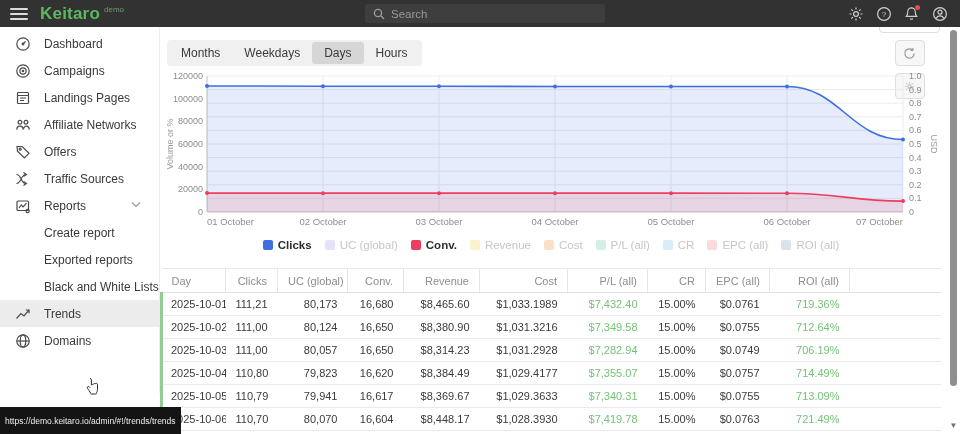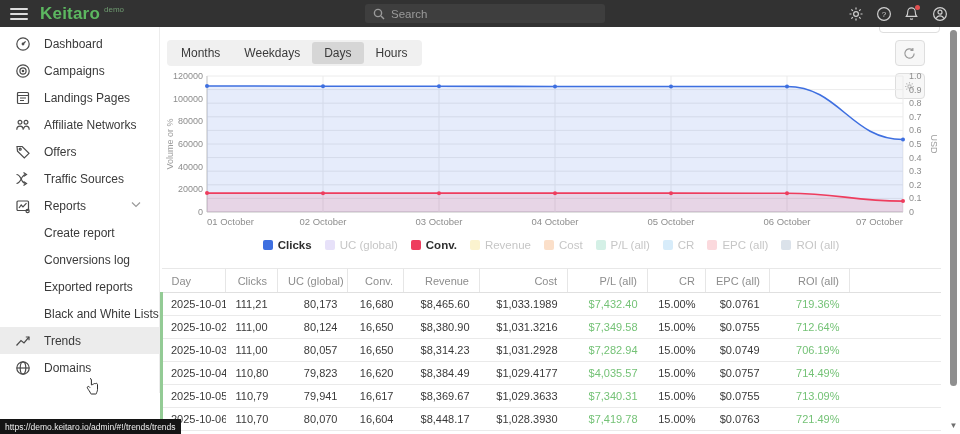--- a/index.html
+++ b/index.html
@@ -65,21 +65,21 @@
     border-bottom:1px solid #e0e0e0; border-left:1px solid #e6e6e6; cursor:pointer; }
   thead th:first-child { text-align:left; border-left:none; }
   tbody td { color:#3a3a3a; text-align:right; border-bottom:1px solid #eaeaea; }
   tbody td:first-child { text-align:left; border-left:3px solid #93cb95; padding-left:8px;margin-top:24px; }
   td.pos { color:#74c276; }
 
   
   .scrollbar { position:absolute; right:2px; top:30px; width:9px; height:404px; z-index:40; }
   .scroll-thumb { position:absolute; left:1px; top:0; width:7px; height:356px; background:#8f8f8f; border-radius:4px; cursor:pointer; }
   .scroll-arrow { position:absolute; left:0; bottom:4px; width:9px; text-align:center; font-size:8px; color:#6f6f6f; cursor:pointer; }
-  .statusbar { position:absolute; left:0; bottom:0; height:15px; background:#141414; color:#efefef;
+  .statusbar { position:absolute; left:0; bottom:0; height:27px; background:#141414; color:#efefef;
     font-size:8.5px; display:flex; align-items:center; padding:0 5px; z-index:50; white-space:nowrap; }
   .cursor { position:absolute; left:85px; top:377px; z-index:60; pointer-events:none; }
 </style>
 </head>
 <body>
 
 <div id="app">
 
   <div class="topbar">
     <div class="hamburger">
@@ -179,23 +179,20 @@
           <polyline points="4,10 6.2,7 8,8.8 11.5,5.2"></polyline>
           <circle cx="12.6" cy="13" r="1.6"></circle>
         </svg>
         <span class="side-label">Reports</span>
         <svg class="side-chevron" width="10" height="7" viewBox="0 0 10 6" fill="none" stroke="#9a9a9a" stroke-width="1.2">
           <polyline points="1,1 5,5 9,1"></polyline>
         </svg>
       </div>
       <div class="side-item sub">
         <span class="side-label">Create report</span>
-      </div>
-      <div class="side-item sub">
-        <span class="side-label">Conversions log</span>
       </div>
       <div class="side-item sub">
         <span class="side-label">Exported reports</span>
       </div>
       <div class="side-item sub">
         <span class="side-label">Black and White Lists</span>
       </div>
       <div class="side-item active">
         <svg class="side-icon" viewBox="0 0 16 16" fill="none" stroke="#4a4a4a" stroke-width="1.2">
           <polyline points="1.5,12.5 6,7.5 9,10 14,4"></polyline>
@@ -416,21 +413,21 @@
               <td class="pos">706.19%</td>
               <td></td>
             </tr>
             <tr>
               <td>2025-10-04</td>
               <td>110,80</td>
               <td>79,823</td>
               <td>16,620</td>
               <td>$8,384.49</td>
               <td>$1,029.4177</td>
-              <td class="pos">$4,035.57</td>
+              <td class="pos">$7,355.07</td>
               <td>15.00%</td>
               <td>$0.0757</td>
               <td class="pos">714.49%</td>
               <td></td>
             </tr>
             <tr>
               <td>2025-10-05</td>
               <td>110,79</td>
               <td>79,941</td>
               <td>16,617</td>

